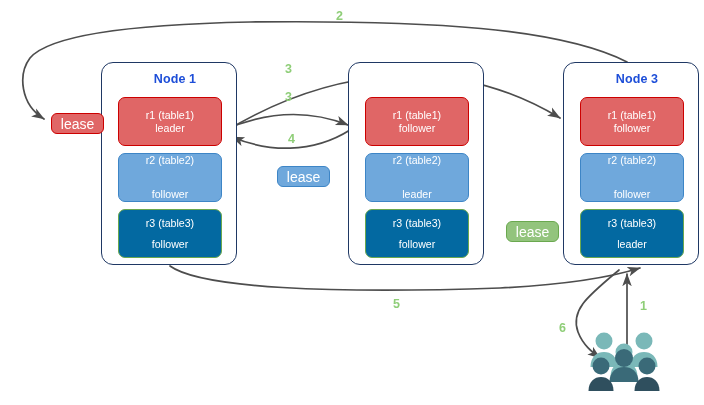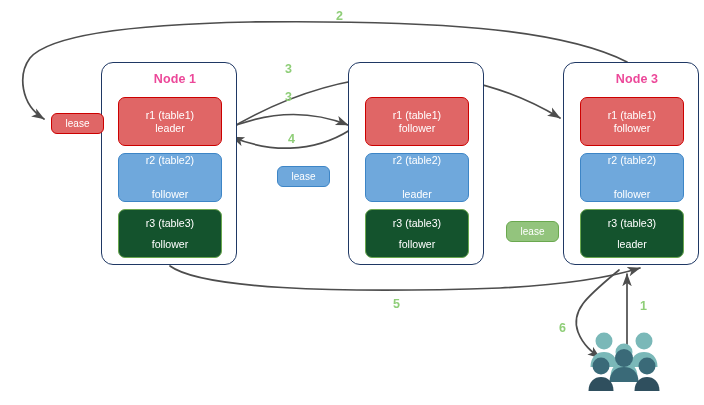--- a/index.html
+++ b/index.html
@@ -35,21 +35,21 @@
     background: #ffffff;
   }
   .node-title {
     position: absolute;
     left: 12px;
     right: 0;
     top: 9px;
     text-align: center;
     font-size: 12.5px;
     font-weight: bold;
-    color: #ec4899;
+    color: #1d4ed8;
     letter-spacing: 0.1px;
   }
 
   
   .replica {
     position: absolute;
     box-sizing: border-box;
     left: 16px;
     width: 104px;
     height: 49px;
@@ -61,32 +61,32 @@
     font-size: 10.6px;
     line-height: 13px;
     color: #ffffff;
     text-align: center;
   }
   .replica .l1,
   .replica .l2 { display: block; }
 
   .rep-red   { background: #e06666; border: 1.4px solid #cc0000; }
   .rep-blue  { background: #6fa8dc; border: 1.4px solid #3d85c6; justify-content: space-between; }
-  .rep-green { background: #14532d; border: 1.4px solid #6aa84f; gap: 8px; }
+  .rep-green { background: #0369a1; border: 1.4px solid #6aa84f; gap: 8px; }
 
   
   .lease {
     position: absolute;
     box-sizing: border-box;
     height: 21px;
     border-radius: 6px;
     display: flex;
     align-items: center;
     justify-content: center;
-    font-size: 10px;
+    font-size: 14px;
     color: #ffffff;
   }
   .lease-red   { background: #e06666; border: 1.4px solid #cc0000; }
   .lease-blue  { background: #6fa8dc; border: 1.4px solid #3d85c6; }
   .lease-green { background: #93c47d; border: 1.4px solid #6aa84f; }
 
   
   .step-label {
     position: absolute;
     font-size: 12.5px;

